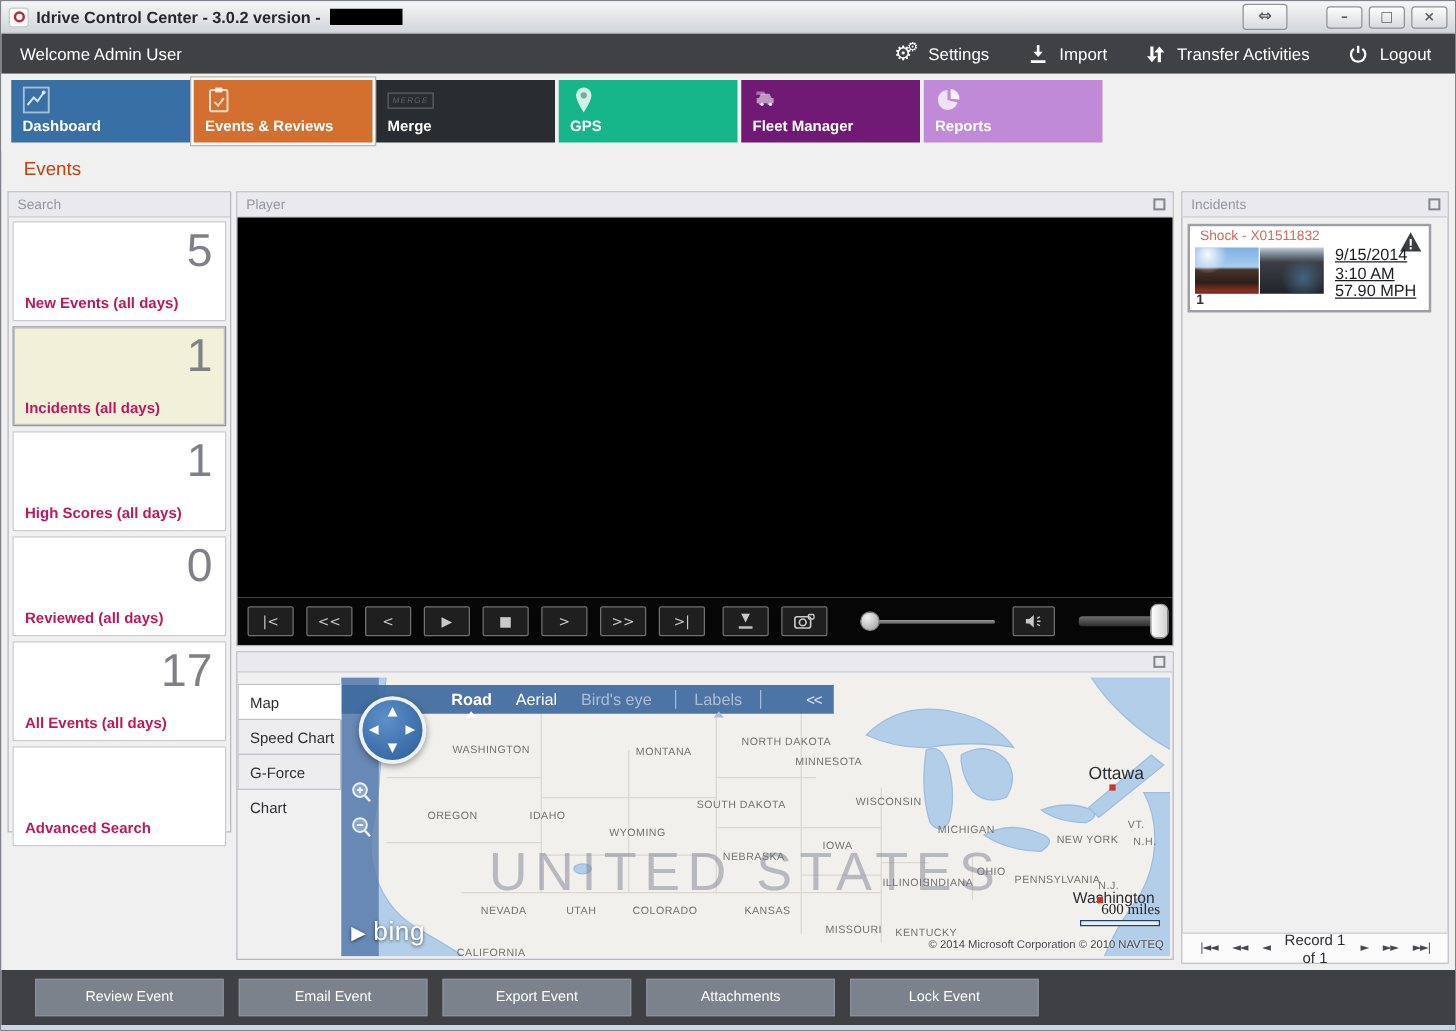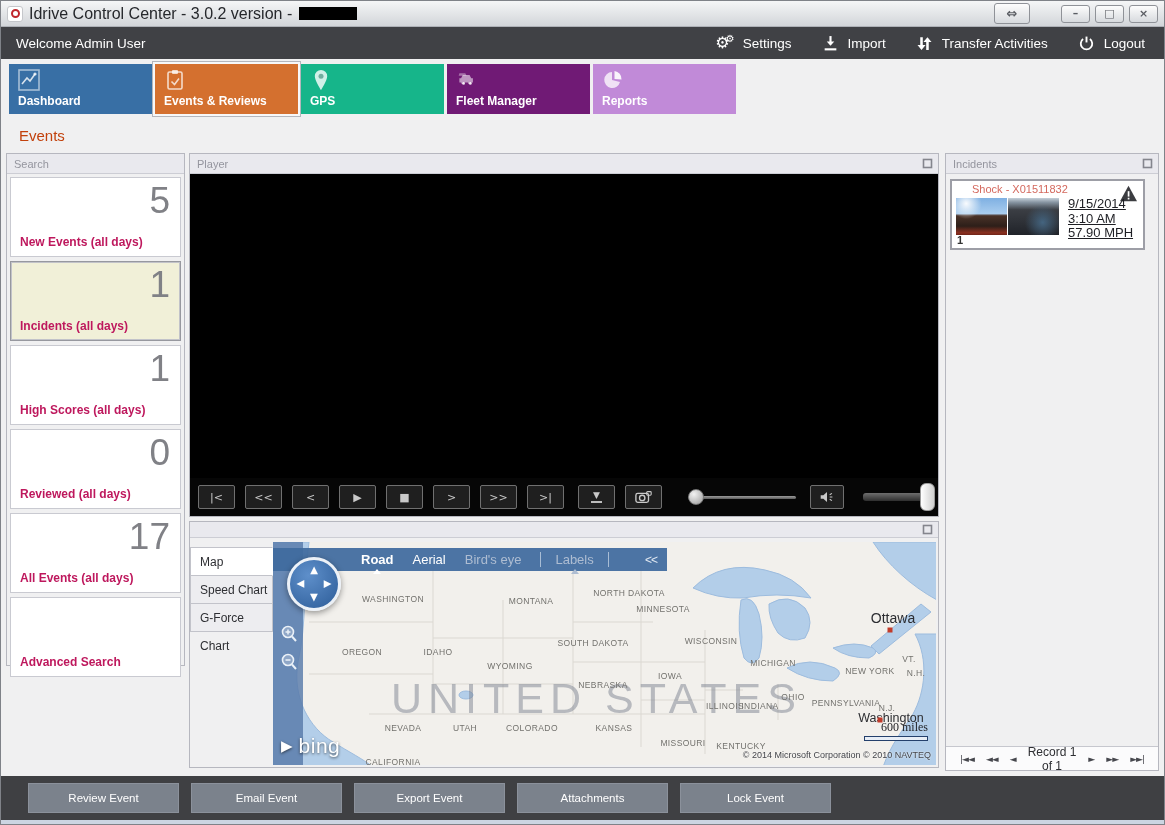--- a/index.html
+++ b/index.html
@@ -3,21 +3,21 @@
 <meta charset="utf-8">
 <style>
   html,body{margin:0;padding:0;background:#9aa0a8;font-family:"Liberation Sans",sans-serif;}
   *{box-sizing:border-box;}
   .window{position:relative;width:1165px;height:825px;background:#f0f0f1;border:1px solid #7f8288;overflow:hidden;}
 
   
   .titlebar{position:absolute;left:0;top:0;width:100%;height:26px;background:linear-gradient(#f5f6f7,#d2d5d9);border-bottom:1px solid #aeb1b7;display:flex;align-items:center;padding:0 6px;}
   .app-icon{width:16px;height:16px;background:#fff;border:1px solid #c5c7cb;border-radius:3px;display:flex;align-items:center;justify-content:center;}
   .app-icon i{display:block;width:9px;height:9px;border:2px solid #c0272d;border-radius:50%;}
-  .title{font-size:16px;font-weight:normal;color:#26282c;margin-left:6px;white-space:nowrap;}
+  .title{font-size:13px;font-weight:bold;color:#26282c;margin-left:6px;white-space:nowrap;}
   .redacted{width:58px;height:13px;background:#000;margin-left:7px;}
   .win-controls{margin-left:auto;display:flex;align-items:center;gap:5px;}
   .winbtn{height:18px;min-width:29px;border:1px solid #8f9298;border-radius:3px;background:linear-gradient(#fdfdfd,#d7dade);color:#5a5d63;font-size:11px;font-weight:bold;line-height:1;display:flex;align-items:center;justify-content:center;padding:0;cursor:pointer;font-family:"DejaVu Sans",sans-serif;}
   .winbtn.wide{min-width:36px;height:21px;margin-right:26px;font-size:13px;}
 
   
   .welcomebar{position:absolute;left:0;top:26px;width:100%;height:32px;background:#404145;color:#fff;display:flex;align-items:center;padding:0 15px;}
   .welcome-text{font-size:13.5px;}
   .tb-actions{margin-left:auto;display:flex;align-items:center;gap:30px;margin-right:4px;}
   .tb-action{display:flex;align-items:center;gap:8px;font-size:13.5px;color:#fff;cursor:pointer;}
@@ -102,21 +102,21 @@
   .bing{position:absolute;left:8px;bottom:7px;display:flex;align-items:center;gap:6px;color:#fff;text-shadow:0 1px 3px rgba(0,0,0,.65);}
   .bing-tri{font-size:15px;font-family:"DejaVu Sans",sans-serif;}
   .bing-text{font-size:21px;letter-spacing:.5px;}
   .scale{position:absolute;right:8px;bottom:24px;text-align:right;}
   .scale-text{font-size:12px;color:#1e1e22;font-family:"Liberation Serif",serif;}
   .scale-bar{width:64px;height:5px;border:1px solid #24406c;background:#e8eef6;margin-top:1px;}
   .copyright{position:absolute;right:5px;bottom:5px;font-size:9px;color:#44454a;text-shadow:0 0 2px rgba(255,255,255,.9);}
 
   
   .inc-panel{left:944px;top:152px;width:214px;height:618px;}
-  .inc-card{position:absolute;left:4px;top:25px;width:195px;height:71px;background:#fff;border:2px solid #9d9ea6;padding:2px 20px;cursor:pointer;}
+  .inc-card{position:absolute;left:4px;top:25px;width:195px;height:71px;background:#fff;border:2px solid #9d9ea6;padding:2px 8px;cursor:pointer;}
   .inc-title{font-size:11px;color:#d4695e;}
   .inc-warn{position:absolute;right:5px;top:4px;width:19px;height:17px;}
   .inc-warn svg{width:19px;height:17px;display:block;}
   .inc-thumbs{position:absolute;left:4px;top:17px;display:flex;gap:1px;}
   .thumb{width:51px;height:37px;}
   .thumb.road{background:radial-gradient(circle at 20% 15%,rgba(255,255,255,.95),rgba(255,255,255,0) 30%),linear-gradient(#7fb0e2 0%,#a9cdef 42%,#4a3228 48%,#2d1f19 76%,#8a3020 94%,#702418 100%);}
   .thumb.cabin{background:radial-gradient(circle at 68% 66%,#44647f,rgba(0,0,0,0) 42%),linear-gradient(#c6d1da 0%,#8593a0 12%,#3b3e44 32%,#202329 100%);}
   .inc-meta{position:absolute;left:116px;top:16px;font-size:13px;color:#1e1f24;line-height:14.5px;text-decoration:underline;}
   .inc-count{position:absolute;left:5px;bottom:2px;font-size:11px;font-weight:bold;color:#333;}
 
@@ -211,20 +211,24 @@
   </div>
       <div class="tab selected" style="background: rgb(212, 112, 47);">
     <span class="tab-icon">
           <svg viewBox="0 0 22 22">
             <rect x="4" y="3" width="14" height="17" rx="1.5" fill="none" stroke="rgba(255,255,255,.75)" stroke-width="1.6"></rect>
             <rect x="8" y="1" width="6" height="4" rx="1" fill="rgba(255,255,255,.75)"></rect>
             <path d="M7.5 12.5 l3 3 4.5-6" stroke="rgba(255,255,255,.75)" stroke-width="1.6" fill="none"></path>
           </svg>
         </span>
     <span class="tab-label">Events &amp; Reviews</span>
+  </div>
+      <div class="tab" style="background: rgb(41, 44, 48);">
+    <span class="tab-icon"><span class="merge-ic">MERGE</span></span>
+    <span class="tab-label">Merge</span>
   </div>
       <div class="tab" style="background: rgb(22, 181, 138);">
     <span class="tab-icon">
           <svg viewBox="0 0 22 22">
             <path d="M11 1a6.2 6.2 0 0 0-6.2 6.2C4.8 11.5 11 21 11 21s6.2-9.5 6.2-13.8A6.2 6.2 0 0 0 11 1z" fill="rgba(255,255,255,.8)"></path>
             <circle cx="11" cy="7.2" r="2.5" fill="rgba(0,90,70,.45)"></circle>
           </svg>
         </span>
     <span class="tab-label">GPS</span>
   </div>

